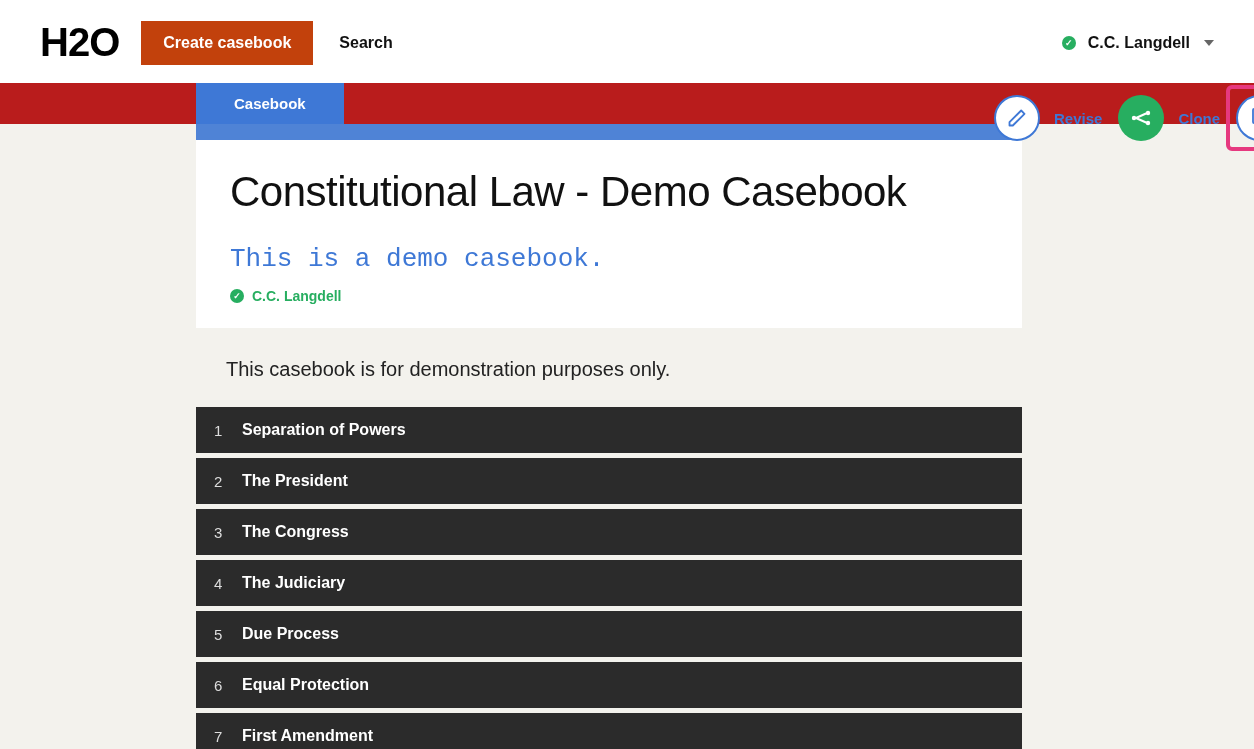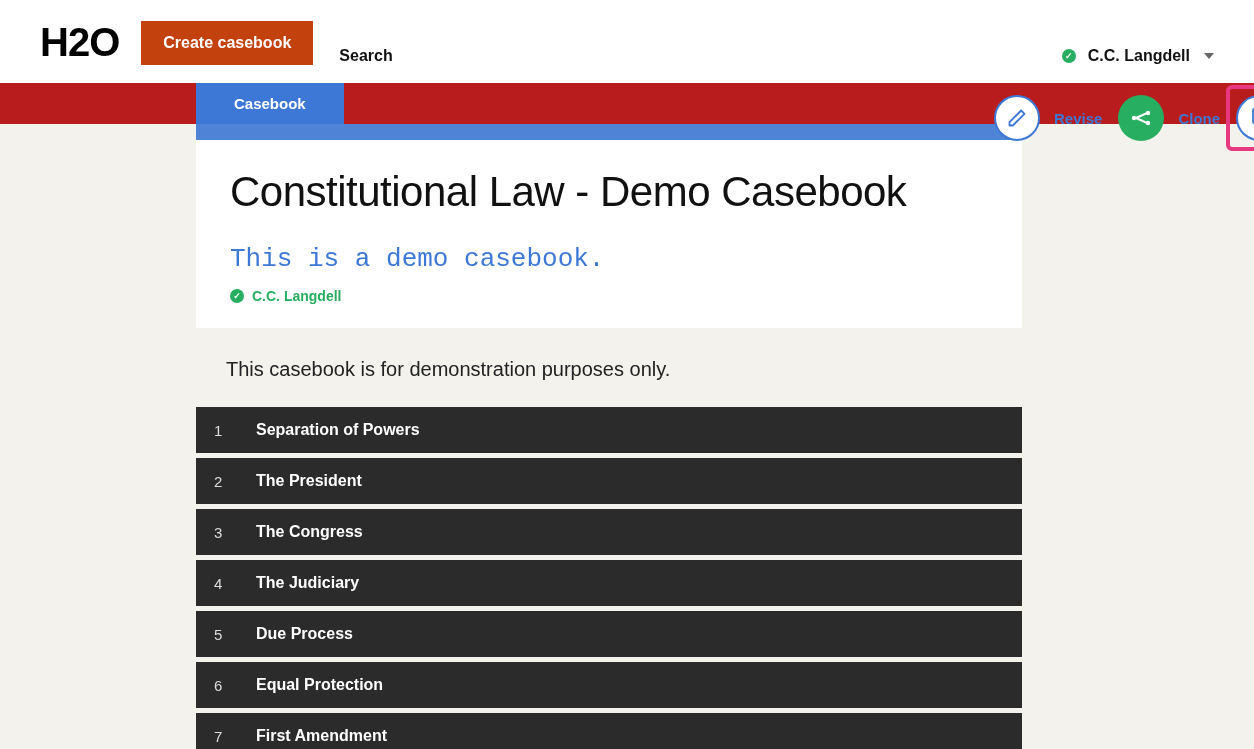--- a/index.html
+++ b/index.html
@@ -3,21 +3,21 @@
   <meta charset="utf-8">
   <style>
     * { margin: 0; padding: 0; box-sizing: border-box; }
     body {
       font-family: -apple-system, BlinkMacSystemFont, "Helvetica Neue", Arial, sans-serif;
       background: #fff;
       width: 1254px;
     }
     .header {
       display: flex;
-      align-items: flex-end;
+      align-items: center;
       padding: 20px 40px 18px 40px;
       background: #fff;
     }
     .logo {
       font-size: 40px;
       font-weight: 900;
       letter-spacing: -1px;
       color: #000;
       margin-right: 22px;
     }
@@ -147,21 +147,21 @@
     }
     .chapter-num {
       font-size: 15px;
       width: 18px;
       text-align: left;
       color: #ddd;
     }
     .chapter-title {
       font-size: 16px;
       font-weight: 600;
-      margin-left: 24px;
+      margin-left: 10px;
     }
     .action-rail {
       position: absolute;
       left: 988px;
       top: -35px;
       display: flex;
       flex-direction: row;
       gap: 4px;
     }
     .action-item {

